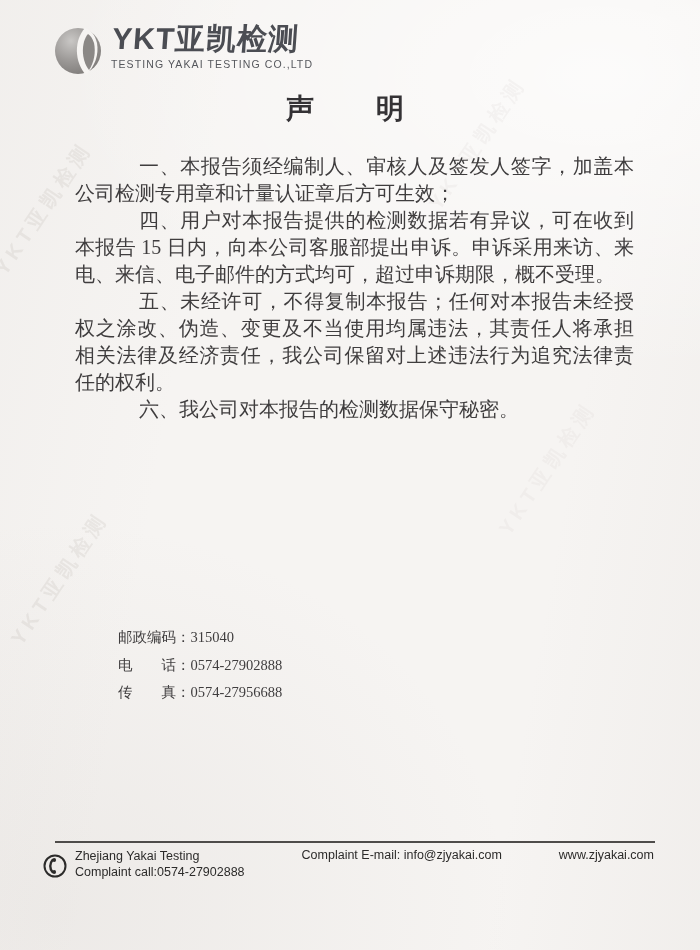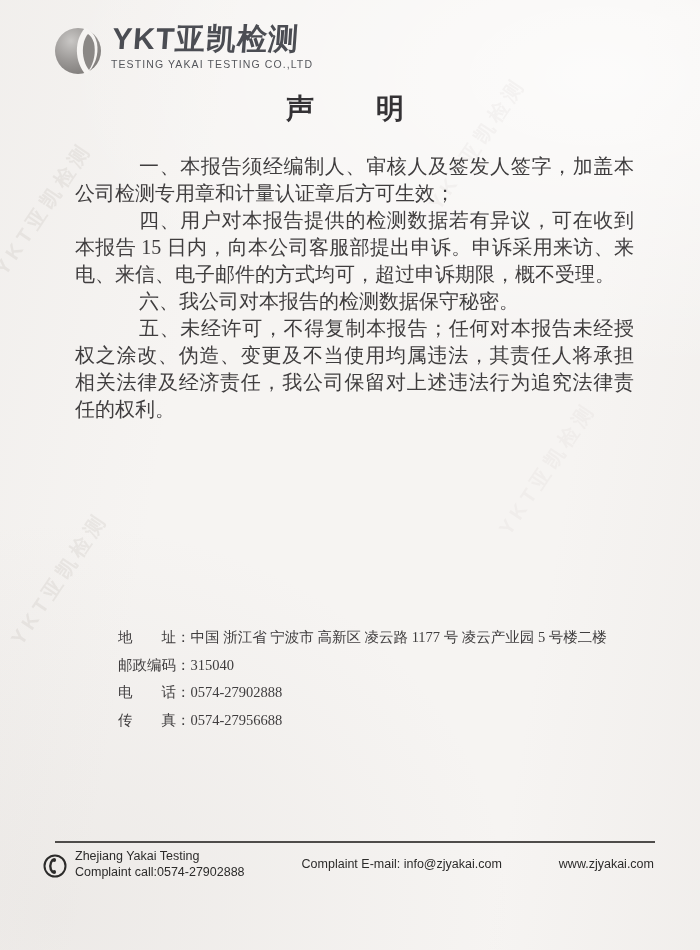--- a/index.html
+++ b/index.html
@@ -47,21 +47,21 @@
   
   .contact { position: absolute; top: 624px; left: 118px; font-size: 14.5px; line-height: 27.5px; }
   .contact-row { display: flex; }
   .contact-label { white-space: pre; }
   .contact-value { white-space: pre; }
 
   
   .footer-line { position: absolute; top: 841px; left: 55px; width: 600px; border-top: 2px solid #4e4c4a; }
   .footer {
     position: absolute; top: 848px; left: 42px; right: 46px;
-    display: flex; justify-content: space-between; align-items: center;
+    display: flex; justify-content: space-between; align-items: flex-start;
     font-family: "Liberation Sans", sans-serif; font-size: 12.5px; color: #2c2b2a;
   }
   .footer-left { display: flex; align-items: flex-end; }
   .phone-icon-wrap { width: 26px; height: 26px; margin-right: 7px; margin-bottom: 1px; }
   .footer-left-text { line-height: 16px; white-space: nowrap; }
   .footer-mid { padding-bottom: 1px; white-space: nowrap; }
   .footer-right { padding-bottom: 1px; white-space: nowrap; }
 
   
   .wm {
@@ -101,29 +101,25 @@
     <div class="brand">YKT亚凯检测</div>
     <div class="subtitle">TESTING YAKAI TESTING CO.,LTD</div>
   </span>
 </div>
 
 <div class="doc-title">声　　明</div>
 
 <div class="statement">
   <p>一、本报告须经编制人、审核人及签发人签字，加盖本公司检测专用章和计量认证章后方可生效；</p>
   <p>四、用户对本报告提供的检测数据若有异议，可在收到本报告 15 日内，向本公司客服部提出申诉。申诉采用来访、来电、来信、电子邮件的方式均可，超过申诉期限，概不受理。</p>
+  <p>五、未经许可，不得复制本报告；任何对本报告未经授权之涂改、伪造、变更及不当使用均属违法，其责任人将承担相关法律及经济责任，我公司保留对上述违法行为追究法律责任的权利。</p>
   <p>六、我公司对本报告的检测数据保守秘密。</p>
-  <p>五、未经许可，不得复制本报告；任何对本报告未经授权之涂改、伪造、变更及不当使用均属违法，其责任人将承担相关法律及经济责任，我公司保留对上述违法行为追究法律责任的权利。</p>
 </div>
 
 <div class="contact">
-  <div class="contact-row">
-    <span class="contact-label">地　　址：</span>
-    <span class="contact-value">中国 浙江省 宁波市 高新区 凌云路 1177 号 凌云产业园 5 号楼二楼</span>
-  </div>
   <div class="contact-row">
     <span class="contact-label">邮政编码：</span>
     <span class="contact-value">315040</span>
   </div>
   <div class="contact-row">
     <span class="contact-label">电　　话：</span>
     <span class="contact-value">0574-27902888</span>
   </div>
   <div class="contact-row">
     <span class="contact-label">传　　真：</span>

